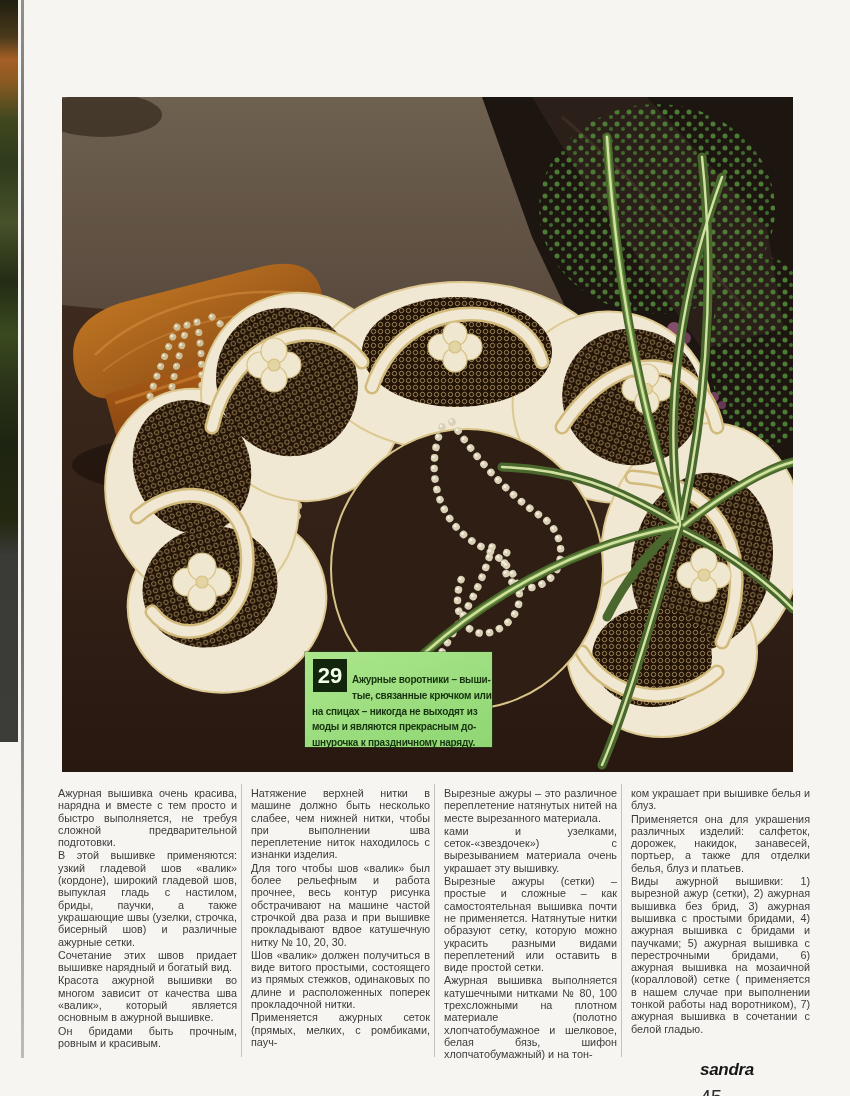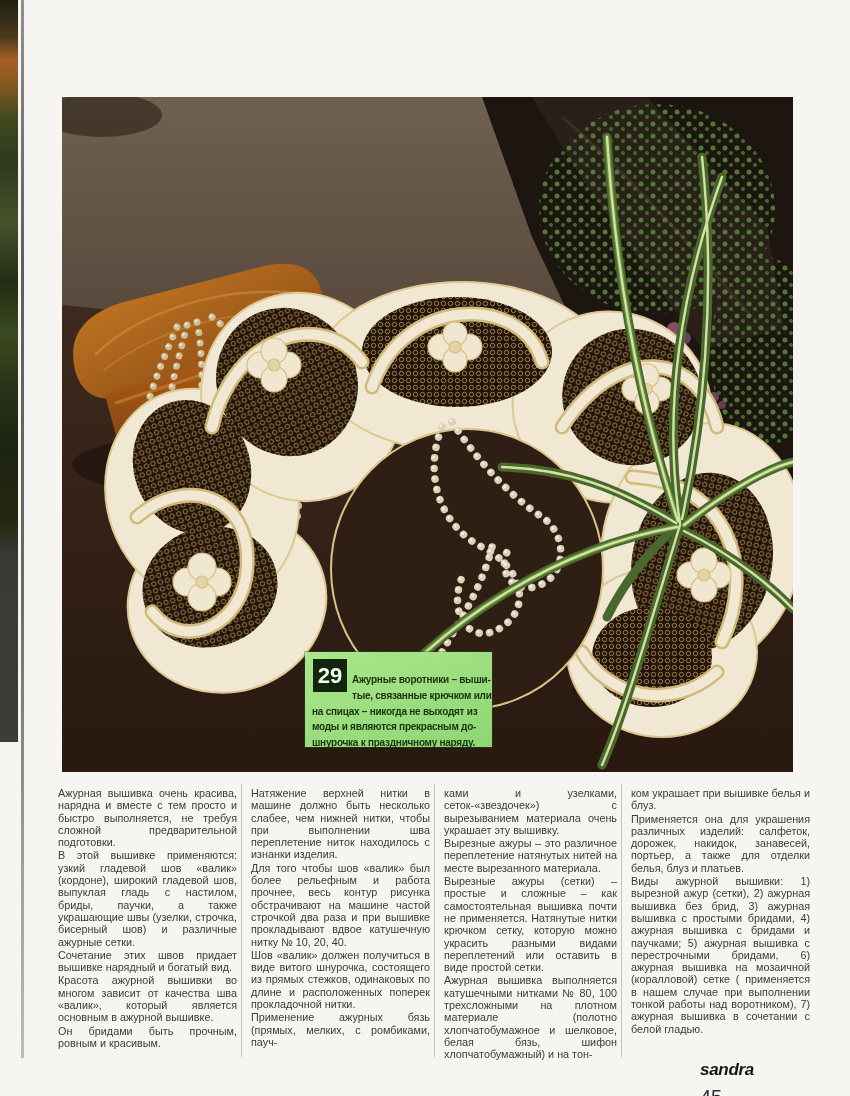--- a/index.html
+++ b/index.html
@@ -289,30 +289,30 @@
     <p>Ажурная вышивка очень красива, нарядна и вместе с тем просто и быстро выполняется, не требуя сложной предварительной подготовки.</p>
     <p>В этой вышивке применяются: узкий гладевой шов «валик» (кордоне), широкий гладевой шов, выпуклая гладь с настилом, бриды, паучки, а также украшающие швы (узелки, строчка, бисерный шов) и различные ажурные сетки.</p>
     <p>Сочетание этих швов придает вышивке нарядный и богатый вид.</p>
     <p>Красота ажурной вышивки во многом зависит от качества шва «валик», который является основным в ажурной вышивке.</p>
     <p>Он бридами быть прочным, ровным и красивым.</p>
   </div>
   <div class="divider d1"></div>
 
   <div class="col c2">
     <p>Натяжение верхней нитки в машине должно быть несколько слабее, чем нижней нитки, чтобы при выполнении шва переплетение ниток находилось с изнанки изделия.</p>
-    <p>Для того чтобы шов «валик» был более рельефным и работа прочнее, весь контур рисунка обстрачивают на машине частой строчкой два раза и при вышивке прокладывают вдвое катушечную нитку № 10, 20, 40.</p>
-    <p>Шов «валик» должен получиться в виде витого шнурочка, состоящего из прямых стежков, одинаковых по длине и расположенных поперек прокладочной нитки.</p>
-    <p>Применение ажурных бязь (прямых, мелких, с ромбиками, пауч-</p>
+    <p>Для того чтобы шов «валик» был более рельефным и работа прочнее, весь контур рисунка обстрачивают на машине частой строчкой два раза и при вышивке прокладывают вдвое катушечную нитку № 10, 20, 30.</p>
+    <p>Шов «валик» должен получиться в виде витого простыми, состоящего из прямых стежков, одинаковых по длине и расположенных поперек прокладочной нитки.</p>
+    <p>Применяется ажурных сеток (прямых, мелких, с ромбиками, пауч-</p>
   </div>
   <div class="divider d2"></div>
 
   <div class="col c3">
+    <p>Вырезные ажуры – это различное переплетение натянутых нитей на месте вырезанного материала.</p>
     <p>ками и узелками, сеток-«звездочек») с вырезыванием материала очень украшает эту вышивку.</p>
-    <p>Вырезные ажуры – это различное переплетение натянутых нитей на месте вырезанного материала.</p>
-    <p>Вырезные ажуры (сетки) – простые и сложные – как самостоятельная вышивка почти не применяется. Натянутые нитки крючком сетку, которую можно украсить разными видами переплетений или оставить в виде простой сетки.</p>
+    <p>Вырезные ажуры (сетки) – простые и сложные – как самостоятельная вышивка почти не применяется. Натянутые нитки образуют сетку, которую можно украсить разными видами переплетений или оставить в виде простой сетки.</p>
     <p>Ажурная вышивка выполняется катушечными нитками № 80, 100 трехсложными на плотном материале (полотно хлопчатобумажное и шелковое, белая бязь, шифон хлопчатобумажный) и на тон-</p>
   </div>
   <div class="divider d3"></div>
 
   <div class="col c4">
     <p>ком украшает при вышивке белья и блуз.</p>
     <p>Применяется она для украшения различных изделий: салфеток, дорожек, накидок, занавесей, портьер, а также для отделки белья, блуз и платьев.</p>
     <p>Виды ажурной вышивки: 1) вырезной ажур (сетки), 2) ажурная вышивка без брид, 3) ажурная вышивка с простыми бридами, 4) ажурная вышивка с бридами и паучками; 5) ажурная вышивка с перестрочными бридами, 6) ажурная вышивка на мозаичной (коралловой) сетке ( применяется в нашем случае при выполнении тонкой работы над воротником), 7) ажурная вышивка в сочетании с белой гладью.</p>
   </div>
 

